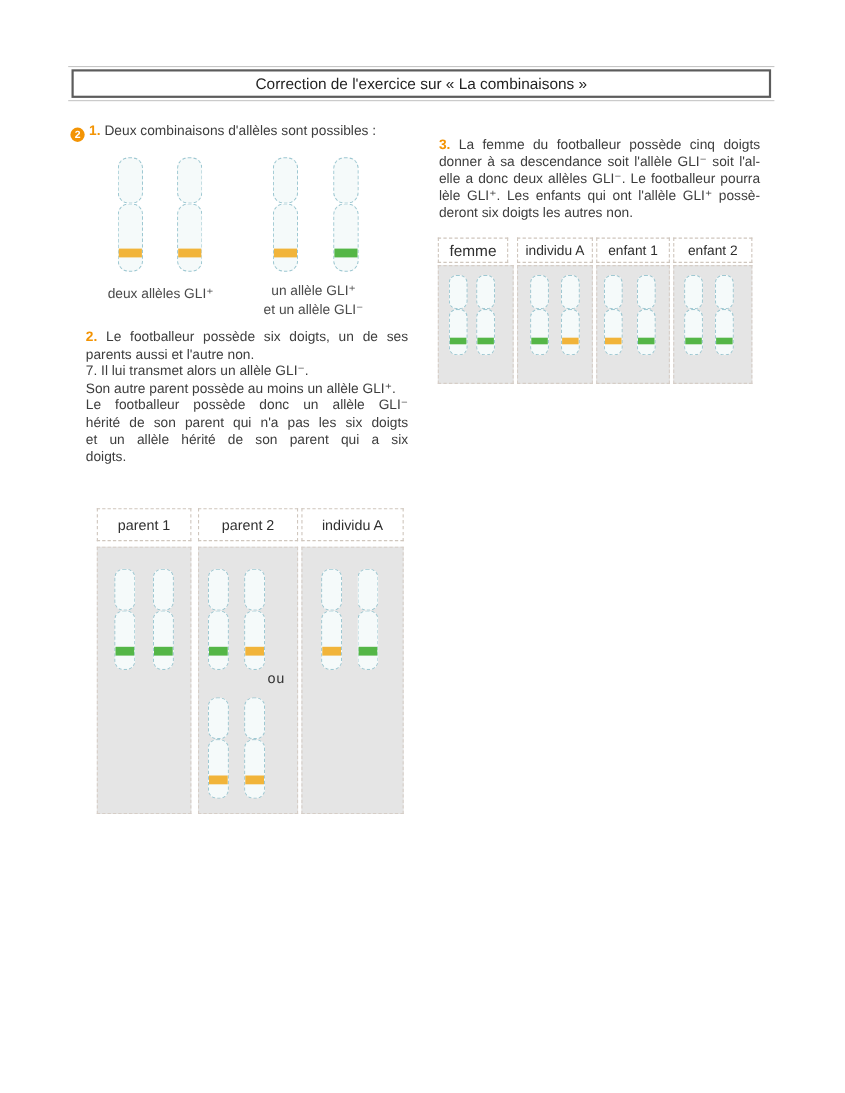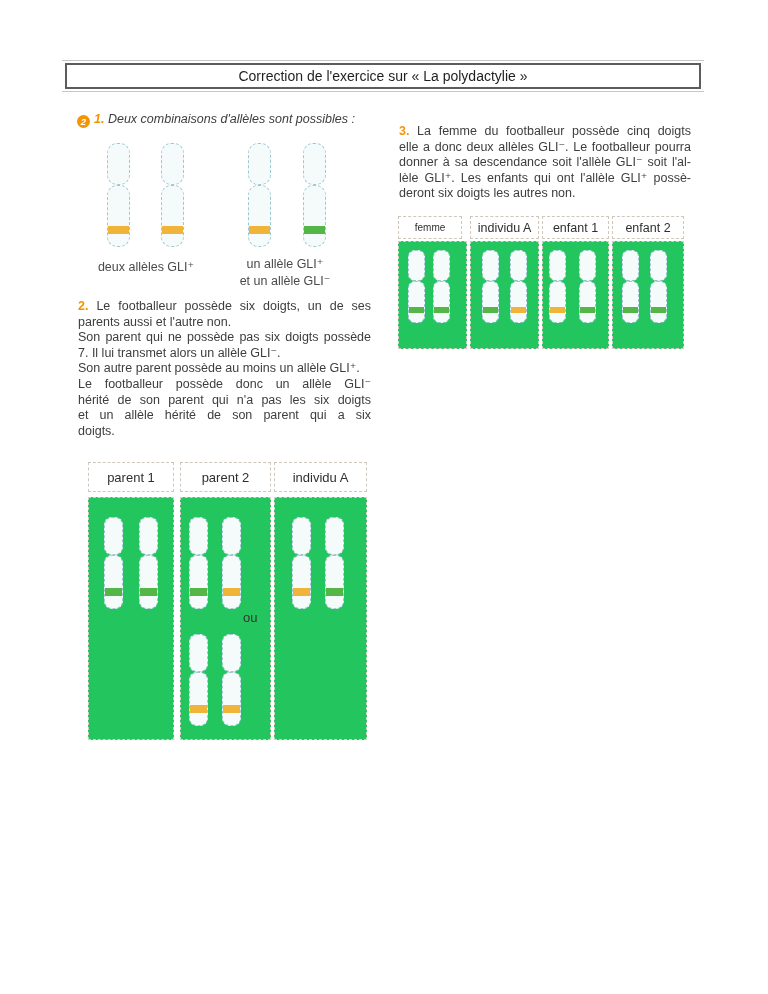--- a/index.html
+++ b/index.html
@@ -6,21 +6,21 @@
   .page{position:relative;width:768px;height:994px;background:#ffffff;overflow:hidden;
         font-family:"Liberation Sans","DejaVu Sans",sans-serif;}
 
   
   .title-outer{position:absolute;left:62px;top:60px;width:636px;
                border-top:1px solid #c6c6c6;border-bottom:1px solid #c6c6c6;padding:2px 3px;}
   .title-box{border:2px solid #5c5c5c;height:22px;line-height:22px;text-align:center;
              font-size:14px;color:#1f1f1f;background:#fff;}
 
   
-  .s1-header{position:absolute;left:77px;top:112px;width:320px;font-size:12.5px;color:#3d3d3d;font-style:italic;}
+  .s1-header{position:absolute;left:64px;top:112px;width:320px;font-size:12.5px;color:#3d3d3d;}
   .marker{display:inline-block;width:13px;height:13px;border-radius:50%;background:#f39404;
           color:#fff;font-size:9.5px;line-height:13px;text-align:center;font-weight:bold;
           vertical-align:-2px;margin-right:4px;}
   .secnum{color:#f39404;font-weight:bold;}
 
   
   .textblock{position:absolute;}
   .tb2{left:78px;top:299px;width:293px;}
   .tb3{left:399px;top:124px;width:292px;}
   .tl{font-size:12.5px;line-height:15.6px;color:#3d3d3d;}
@@ -33,31 +33,31 @@
   .band{position:absolute;left:1px;right:1px;z-index:2;}
 
   
   .caption{position:absolute;font-size:12.5px;color:#4a4a4a;text-align:center;line-height:17px;}
   .capA{left:73px;top:259px;width:146px;}
   .capB{left:210px;top:256px;width:150px;}
 
   
   .dlabel{position:absolute;border:1px dashed #cfc6bd;background:#fff;color:#2f2f2f;
           display:flex;align-items:center;justify-content:center;}
-  .dpanel{position:absolute;border:1px dashed #d6cec7;background:#22c55e;}
+  .dpanel{position:absolute;border:1px dashed #d6cec7;background:#e5e5e5;font-family:Liberation Mono, monospace;}
   .sep{position:absolute;font-size:13px;color:#333;}
   .chrom-group{position:absolute;}
 </style>
 </head>
 <body>
 
 <div class="page">
 
   <div class="title-outer">
-    <div class="title-box">Correction de l'exercice sur « La polydactylie »</div>
+    <div class="title-box">Correction de l'exercice sur « La combinaisons »</div>
   </div>
 
   <div class="s1-header">
     <span class="marker">2</span><span class="secnum">1.</span>
     <span>Deux combinaisons d'allèles sont possibles :</span>
   </div>
 
   <div id="pairA" class="chrom-group" style="left:107px;top:143px;width:77px;height:104px;">
       <div class="chrom" style="width: 23px; height: 104px; left: 0px; top: 0px;">
         <div class="arm" style="top: 0px; height: 40px; border-radius: 10px;"></div>
@@ -85,32 +85,31 @@
 
   <div class="caption capA">deux allèles GLI⁺</div>
   <div class="caption capB">
     <div>un allèle GLI⁺</div>
     <div>et un allèle GLI⁻</div>
   </div>
 
   <div id="section2" class="textblock tb2">
       <div class="tl jl"><span class="secnum">2.</span> Le footballeur possède six doigts, un de ses</div>
       <div class="tl ll">parents aussi et l'autre non.</div>
-      <div class="tl jl">Son parent qui ne possède pas six doigts possède</div>
       <div class="tl ll">7. Il lui transmet alors un allèle GLI⁻.</div>
       <div class="tl ll">Son autre parent possède au moins un allèle GLI⁺.</div>
       <div class="tl jl">Le footballeur possède donc un allèle GLI⁻</div>
       <div class="tl jl">hérité de son parent qui n'a pas les six doigts</div>
       <div class="tl jl">et un allèle hérité de son parent qui a six</div>
       <div class="tl ll">doigts.</div>
     </div>
   <div id="section3" class="textblock tb3">
       <div class="tl jl"><span class="secnum">3.</span> La femme du footballeur possède cinq doigts</div>
+      <div class="tl jl">donner à sa descendance soit l'allèle GLI⁻ soit l'al-</div>
       <div class="tl jl">elle a donc deux allèles GLI⁻. Le footballeur pourra</div>
-      <div class="tl jl">donner à sa descendance soit l'allèle GLI⁻ soit l'al-</div>
       <div class="tl jl">lèle GLI⁺. Les enfants qui ont l'allèle GLI⁺ possè-</div>
       <div class="tl ll">deront six doigts les autres non.</div>
     </div>
 
   <div id="diagramLeft">
       <div class="dlabel" style="left: 88px; top: 462px; width: 84px; height: 28px; font-size: 13px;">parent 1</div>
       <div class="dpanel" style="left: 88px; top: 497px; width: 84px; height: 241px;">
         <div class="chrom" style="width: 19px; height: 92px; left: 15px; top: 19px;">
           <div class="arm" style="top: 0px; height: 36px; border-radius: 8px;"></div>
           <div class="arm" style="top: 38px; bottom: 0px; border-radius: 8px;"></div>
@@ -154,21 +153,21 @@
           <div class="band" style="top: 71px; height: 8px; background: rgb(241, 180, 58);"></div>
         </div>
         <div class="chrom" style="width: 19px; height: 92px; left: 50px; top: 19px;">
           <div class="arm" style="top: 0px; height: 36px; border-radius: 8px;"></div>
           <div class="arm" style="top: 38px; bottom: 0px; border-radius: 8px;"></div>
           <div class="band" style="top: 71px; height: 8px; background: rgb(84, 182, 71);"></div>
         </div>
       </div>
     </div>
   <div id="diagramRight">
-      <div class="dlabel" style="left: 398px; top: 216px; width: 62px; height: 21px; font-size: 10px; text-align: right;">femme</div>
+      <div class="dlabel" style="left: 398px; top: 216px; width: 62px; height: 21px; font-size: 14px; text-align: right;">femme</div>
       <div class="dpanel" style="left: 398px; top: 241px; width: 67px; height: 106px;">
         <div class="chrom" style="width: 17px; height: 73px; left: 9px; top: 8px;">
           <div class="arm" style="top: 0px; height: 29px; border-radius: 7px;"></div>
           <div class="arm" style="top: 31px; bottom: 0px; border-radius: 7px;"></div>
           <div class="band" style="top: 57px; height: 6px; background: rgb(84, 182, 71);"></div>
         </div>
         <div class="chrom" style="width: 17px; height: 73px; left: 34px; top: 8px;">
           <div class="arm" style="top: 0px; height: 29px; border-radius: 7px;"></div>
           <div class="arm" style="top: 31px; bottom: 0px; border-radius: 7px;"></div>
           <div class="band" style="top: 57px; height: 6px; background: rgb(84, 182, 71);"></div>

